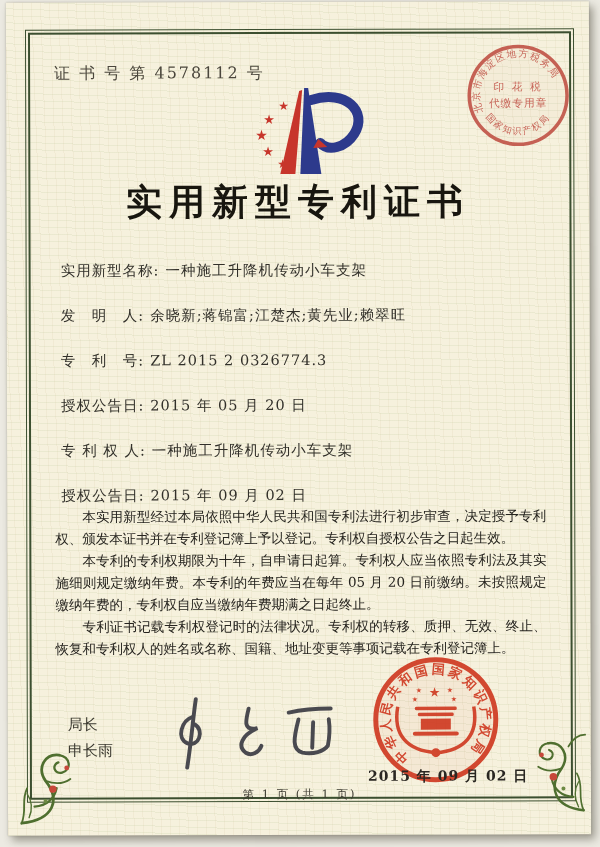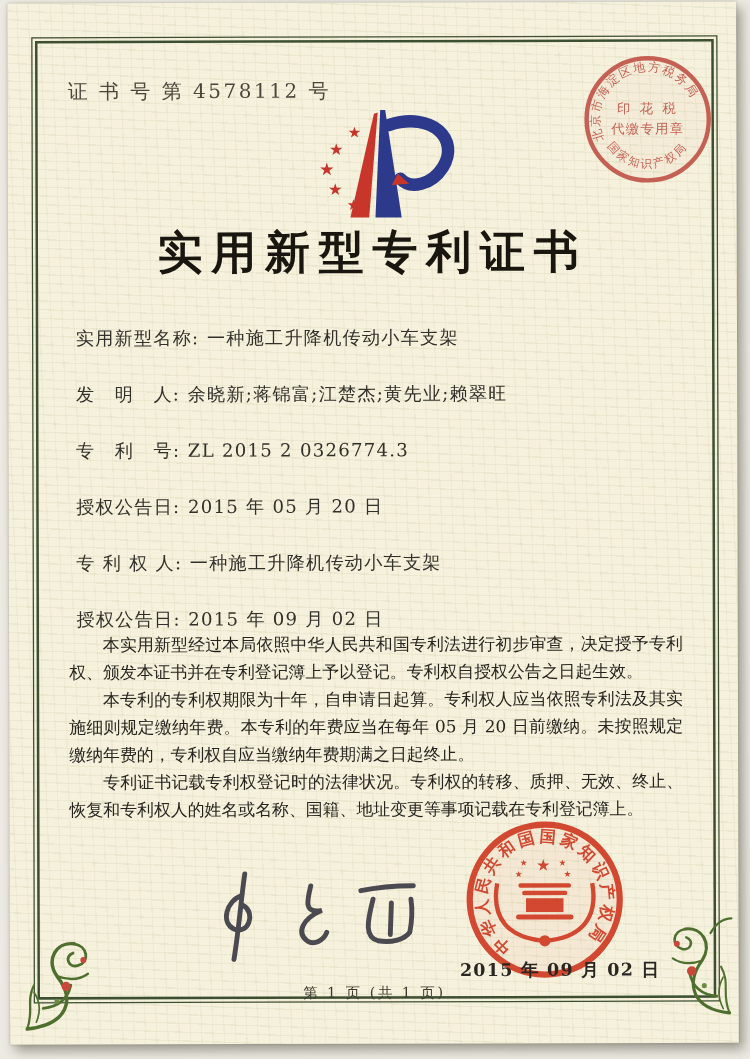--- a/index.html
+++ b/index.html
@@ -118,20 +118,24 @@
   <div class="field f5">
     <span class="lab">授权公告日:</span><span>2015 年 09 月 02 日</span>
   </div>
 
   <div class="bodytext">
     <p>本实用新型经过本局依照中华人民共和国专利法进行初步审查，决定授予专利权、颁发本证书并在专利登记簿上予以登记。专利权自授权公告之日起生效。</p>
     <p>本专利的专利权期限为十年，自申请日起算。专利权人应当依照专利法及其实施细则规定缴纳年费。本专利的年费应当在每年 05 月 20 日前缴纳。未按照规定缴纳年费的，专利权自应当缴纳年费期满之日起终止。</p>
     <p>专利证书记载专利权登记时的法律状况。专利权的转移、质押、无效、终止、恢复和专利权人的姓名或名称、国籍、地址变更等事项记载在专利登记簿上。</p>
   </div>
 
+  <div class="signoff">
+    <div>局长</div>
+    <div>申长雨</div>
+  </div>
 
   <div class="autograph">
     <svg viewBox="0 0 220 100" width="215" height="100">
       <g stroke="#33333d" stroke-width="4" fill="none" stroke-linecap="round" opacity=".88">
         <path d="M38,30 C26,34 21,52 32,57 C44,62 50,44 40,38"></path>
         <path d="M41,12 C38,32 36,58 32,82"></path>
         <path d="M95,22 C92,34 89,45 104,42 C88,49 83,60 92,67 C98,71 106,66 108,60"></path>
         <path d="M136,26 C150,23 166,22 179,22"></path>
         <path d="M146,33 C141,52 139,64 150,67 C161,69 172,66 176,60 C178,50 178,40 177,33"></path>
         <path d="M161,36 L160,62"></path>

